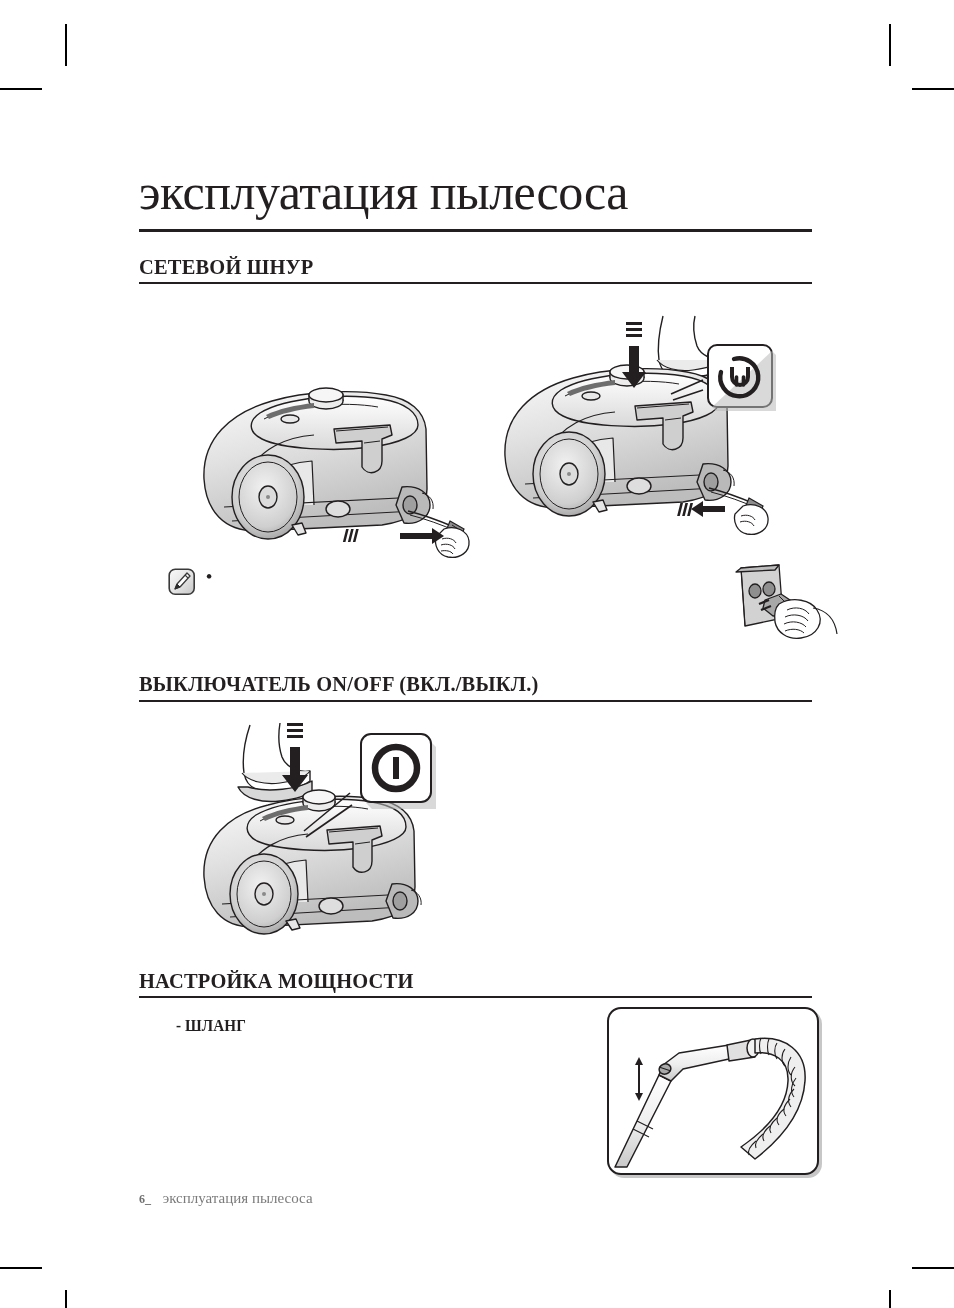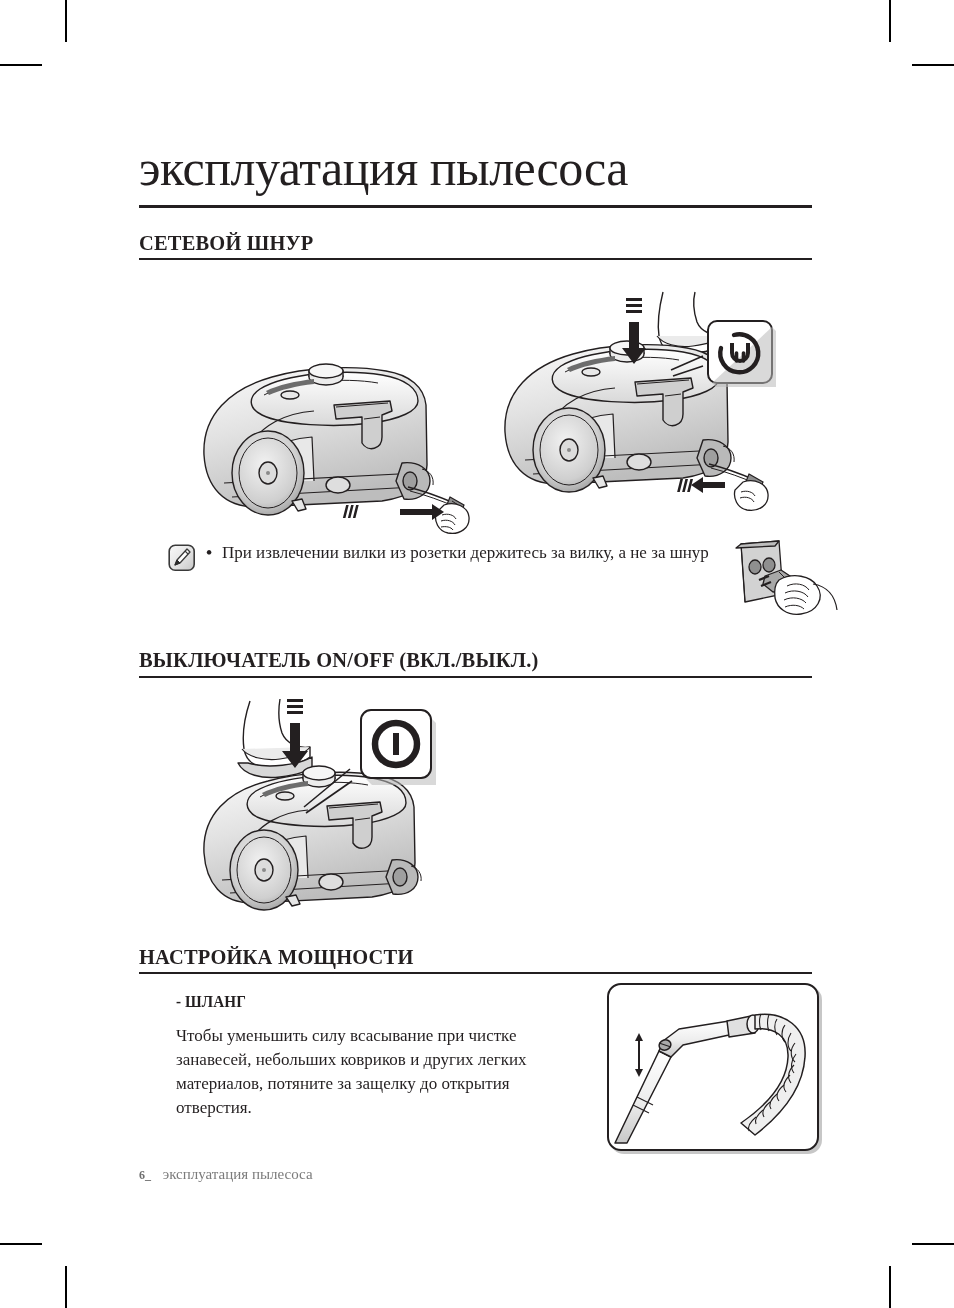--- a/index.html
+++ b/index.html
@@ -3,21 +3,21 @@
 <meta charset="utf-8">
 <title>manual page</title>
 <style>
   html,body{margin:0;padding:0;background:#ffffff;}
   body{
     width:954px;height:1308px;position:relative;overflow:hidden;
     font-family:"Liberation Serif", serif;
     color:#231f20;
     -webkit-font-smoothing:antialiased;
   }
-  .page{position:absolute;inset:0;}
+  .page{position:absolute;inset:0;margin-top:24px;}
 
   
   .cm{position:absolute;background:#000;}
   .cm-v{width:2px;height:42px;}
   .cm-h{height:2px;width:42px;}
 
   
   .title{
     position:absolute;left:139px;top:143px;width:690px;
     font-size:50px;line-height:1.0;font-weight:400;
@@ -255,21 +255,20 @@
             <stop offset="100%" stop-color="#c6c6c6"></stop>
           </linearGradient>
         </defs>
         <rect x="1.2" y="1.2" width="25" height="25" rx="6" fill="url(#noteG)" stroke="#3a3a3a" stroke-width="1.6"></rect>
         <path d="M19 5 L22 8 L12 19 L7 21 L9 16 Z" fill="#ffffff" stroke="#3a3a3a" stroke-width="1.3" stroke-linejoin="round"></path>
         <path d="M9 16 L7 21 L12 19 Z" fill="#2b2b2b" stroke="#2b2b2b" stroke-width="1"></path>
         <path d="M17 7 L20 10" stroke="#3a3a3a" stroke-width="1.1"></path>
       </svg>
     </div>
     <div class="note-bullet">•</div>
-    <div class="note-text">При извлечении вилки из розетки держитесь за вилку, а не за шнур</div>
   </div>
 
   <div class="illu" style="left:735px;top:540px;">
     <svg width="105" height="80" viewBox="0 0 105 80" aria-hidden="true">
       <g stroke="#231f20" stroke-width="1.3" stroke-linejoin="round">
 
         <path d="M6 4 L44 1 L48 54 L10 62 Z" fill="#d2d2d2"></path>
         <path d="M6 4 L10 62" stroke-width="1"></path>
         <path d="M1 8 L6 4 L44 1 L40 6 Z" fill="#bdbdbd"></path>
         <ellipse cx="20" cy="27" rx="6" ry="7" fill="#8f8f8f"></ellipse>
@@ -350,21 +349,20 @@
         <circle cx="0" cy="0" r="21" fill="none" stroke="#231f20" stroke-width="6.5"></circle>
         <line x1="0" y1="-11" x2="0" y2="11" stroke="#231f20" stroke-width="6" stroke-linecap="butt"></line>
       </g>
     </svg>
   </div>
 
   <div class="heading" style="top:944px;">НАСТРОЙКА МОЩНОСТИ</div>
   <div class="heading-rule" style="top:972px;"></div>
 
   <div class="sub-heading" style="top:993px;">- ШЛАНГ</div>
-  <div class="body-text" style="top:1024px;">Чтобы уменьшить силу всасывание при чистке занавесей, небольших ковриков и других легких материалов, потяните  за защелку до открытия отверстия.</div>
 
   <div class="hose-box">
     <svg width="204" height="160" viewBox="0 0 204 160" aria-hidden="true">
       <defs>
         <linearGradient id="tubeG" x1="0" y1="0" x2="0" y2="1">
           <stop offset="0%" stop-color="#ffffff"></stop>
           <stop offset="55%" stop-color="#ededed"></stop>
           <stop offset="100%" stop-color="#c8c8c8"></stop>
         </linearGradient>
       </defs>

